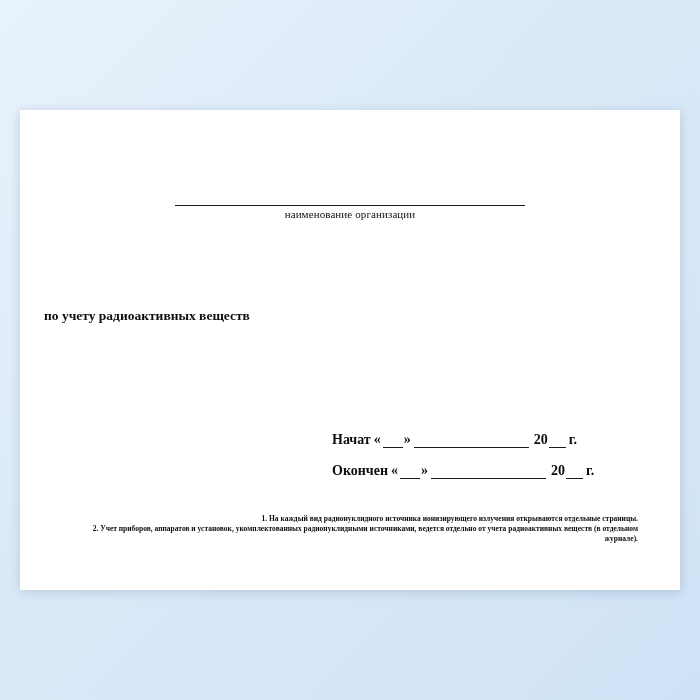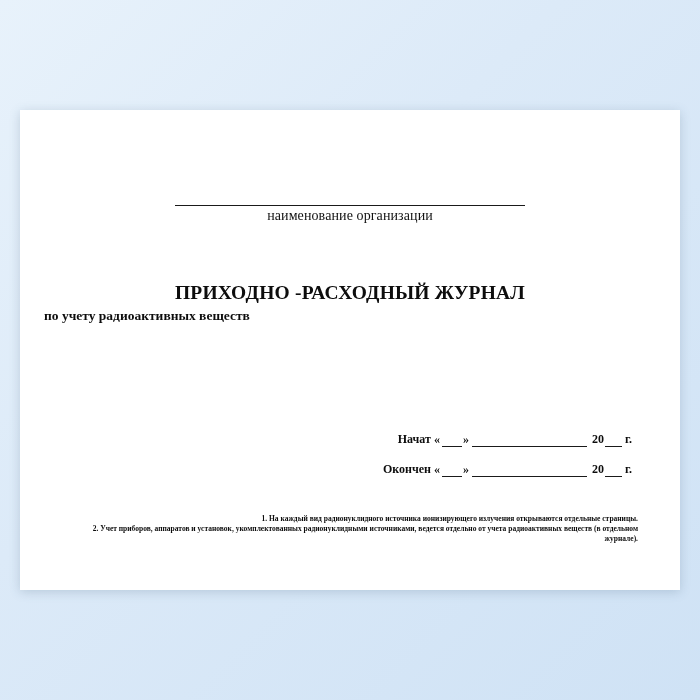--- a/index.html
+++ b/index.html
@@ -44,21 +44,21 @@
     top: 95px;
     width: 350px;
     text-align: center;
   }
   .org-rule {
     border-bottom: 1px solid #1a1a1a;
     height: 0;
     width: 100%;
   }
   .org-caption {
-    font-size: 14px;
+    font-size: 11px;
     color: #111111;
     margin-top: 2px;
     letter-spacing: 0.1px;
   }
 
   
   .main-title {
     position: absolute;
     left: 0;
     right: 0;
@@ -84,22 +84,21 @@
   
   .dates {
     position: absolute;
     right: 48px;
     top: 322px;
     width: 300px;
   }
   .date-row {
     display: flex;
     align-items: flex-end;
-    justify-content: flex-end;
-    font-size: 12px;
+    font-size: 14px;
     font-weight: bold;
     color: #0d0d0d;
     margin-bottom: 15px;
     white-space: nowrap;
   }
   .date-label {
     margin-right: 3px;
   }
   .date-quote {
     margin-right: 1px;
@@ -155,21 +154,20 @@
 <div class="scene">
 
   <div class="sheet">
     <div class="page-inner">
 
       <div class="org-line-wrap">
         <div class="org-rule"></div>
         <div class="org-caption">наименование организации</div>
       </div>
 
-      <div class="main-title">ПРИХОДНО -РАСХОДНЫЙ ЖУРНАЛ</div>
 
       <div class="sub-title">по учету радиоактивных веществ</div>
 
       <div class="dates">
 
         <div class="date-row">
           <span class="date-label">Начат</span>
           <span class="date-quote">«</span>
           <span class="blank-sm"></span>
           <span class="date-quote">»</span>

